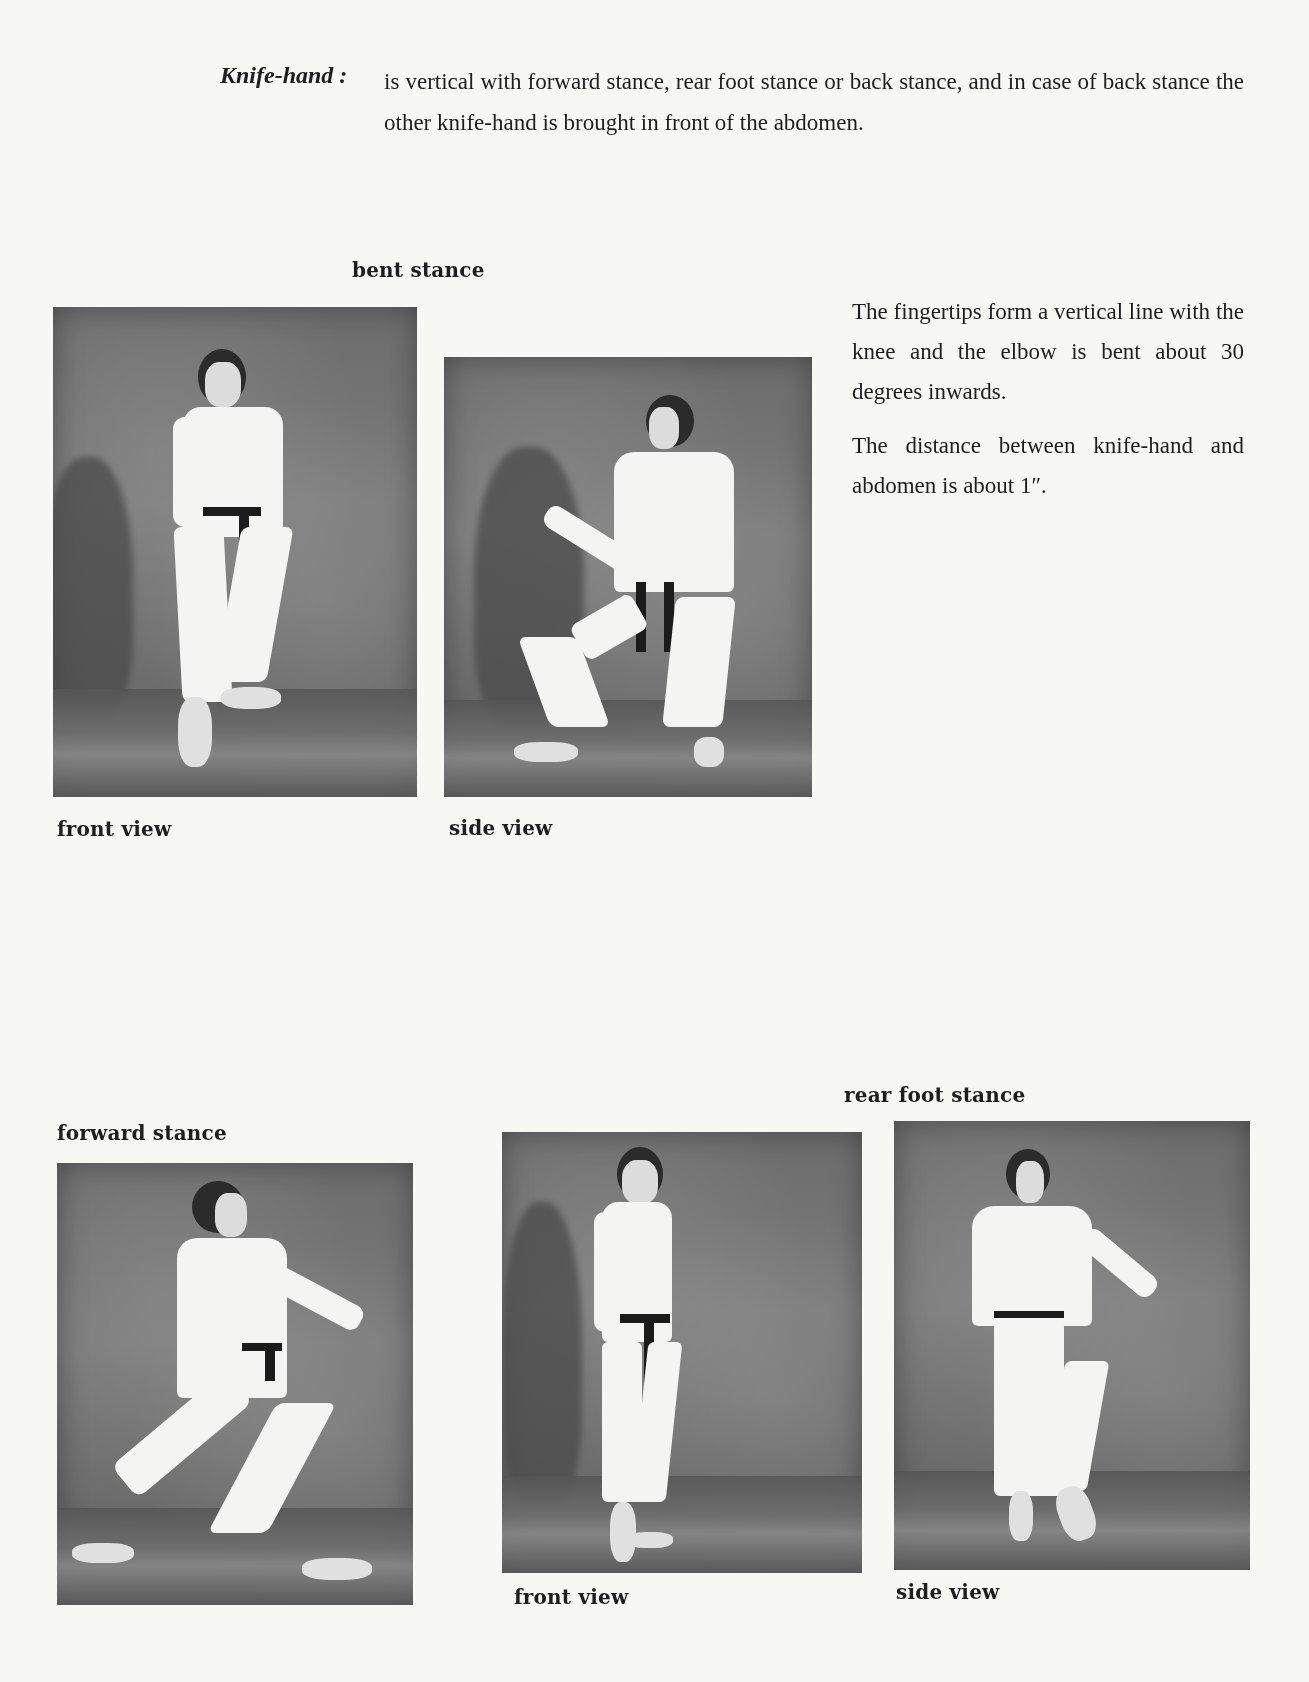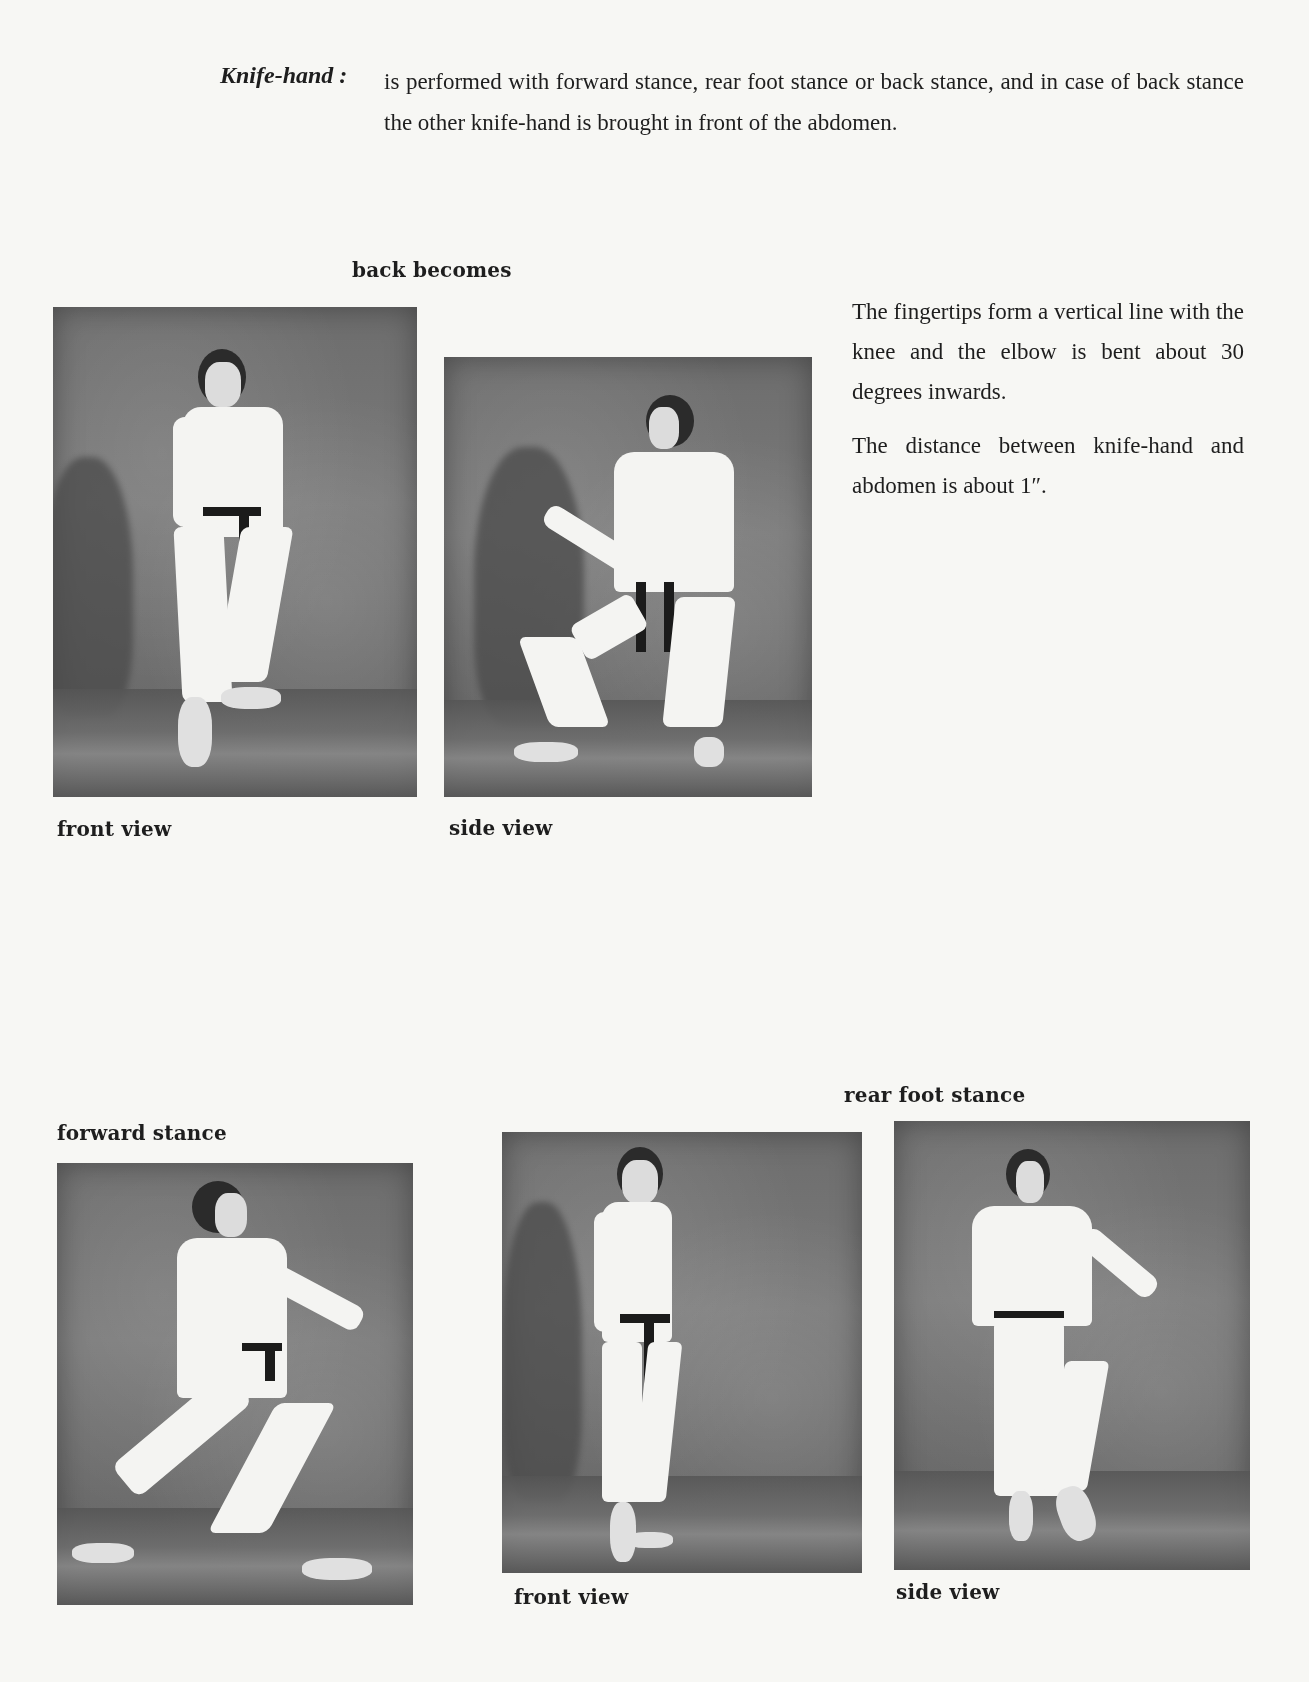--- a/index.html
+++ b/index.html
@@ -34,24 +34,24 @@
   .face { position:absolute; background:#dcdcdc; border-radius:40%; }
   .gi { position:absolute; background:#f4f4f2; }
   .belt { position:absolute; background:#1b1b1b; }
   .foot { position:absolute; background:#e0e0e0; border-radius:40%; }
 </style>
 </head>
 <body>
 
 <div class="abs term">Knife-hand :</div>
 <div class="abs intro">
-  <p>is performed with forward stance, rear foot stance or back stance, and in case of back stance the other knife-hand is brought in front of the abdomen.</p>
+  <p>is vertical with forward stance, rear foot stance or back stance, and in case of back stance the other knife-hand is brought in front of the abdomen.</p>
 </div>
 
-<div class="abs label" style="left:352px; top:258px;">back becomes</div>
+<div class="abs label" style="left:352px; top:258px;">bent stance</div>
 
 <div class="photo" style="left:53px; top:307px; width:364px; height:490px;" aria-label="karateka in back stance, front view">
   <div class="shadow" style="left:-10px; top:150px; width:90px; height:260px;"></div>
   <div class="floor"></div>
   <div class="fig">
     <div class="head" style="left:145px; top:42px; width:48px; height:56px;"></div>
     <div class="face" style="left:152px; top:55px; width:36px; height:45px;"></div>
     <div class="gi" style="left:130px; top:100px; width:100px; height:130px; border-radius:18px 18px 6px 6px;"></div>
     <div class="gi" style="left:120px; top:110px; width:26px; height:110px; border-radius:12px;"></div>
     <div class="belt" style="left:150px; top:200px; width:58px; height:9px;"></div>

